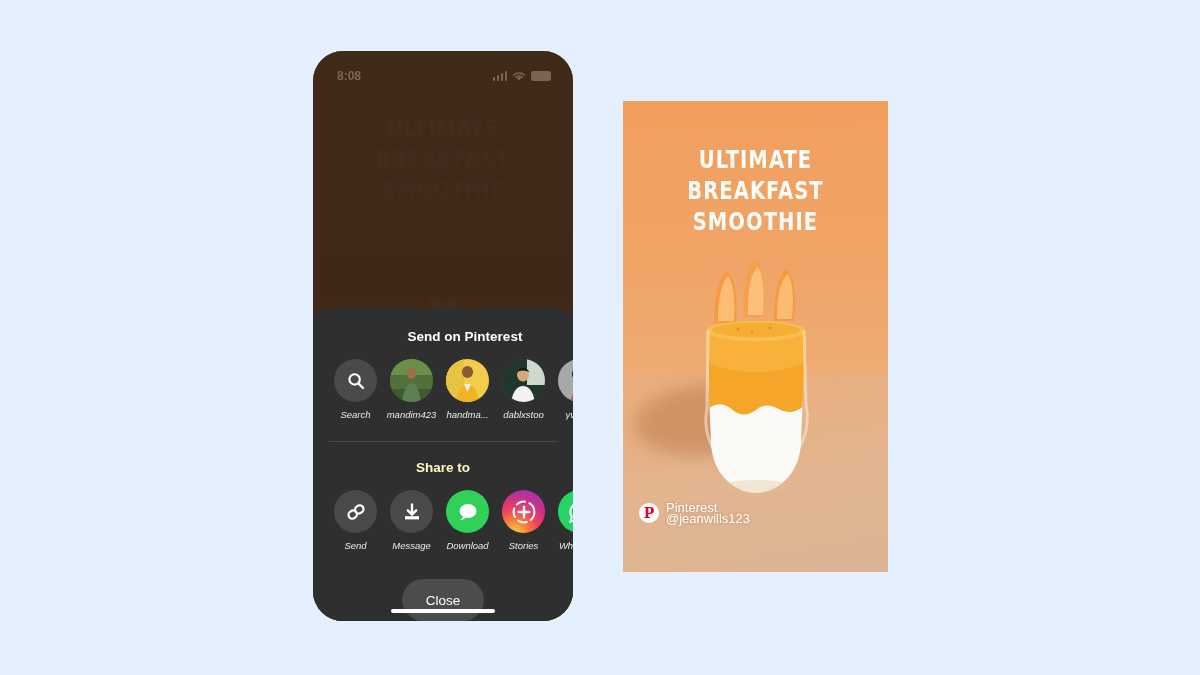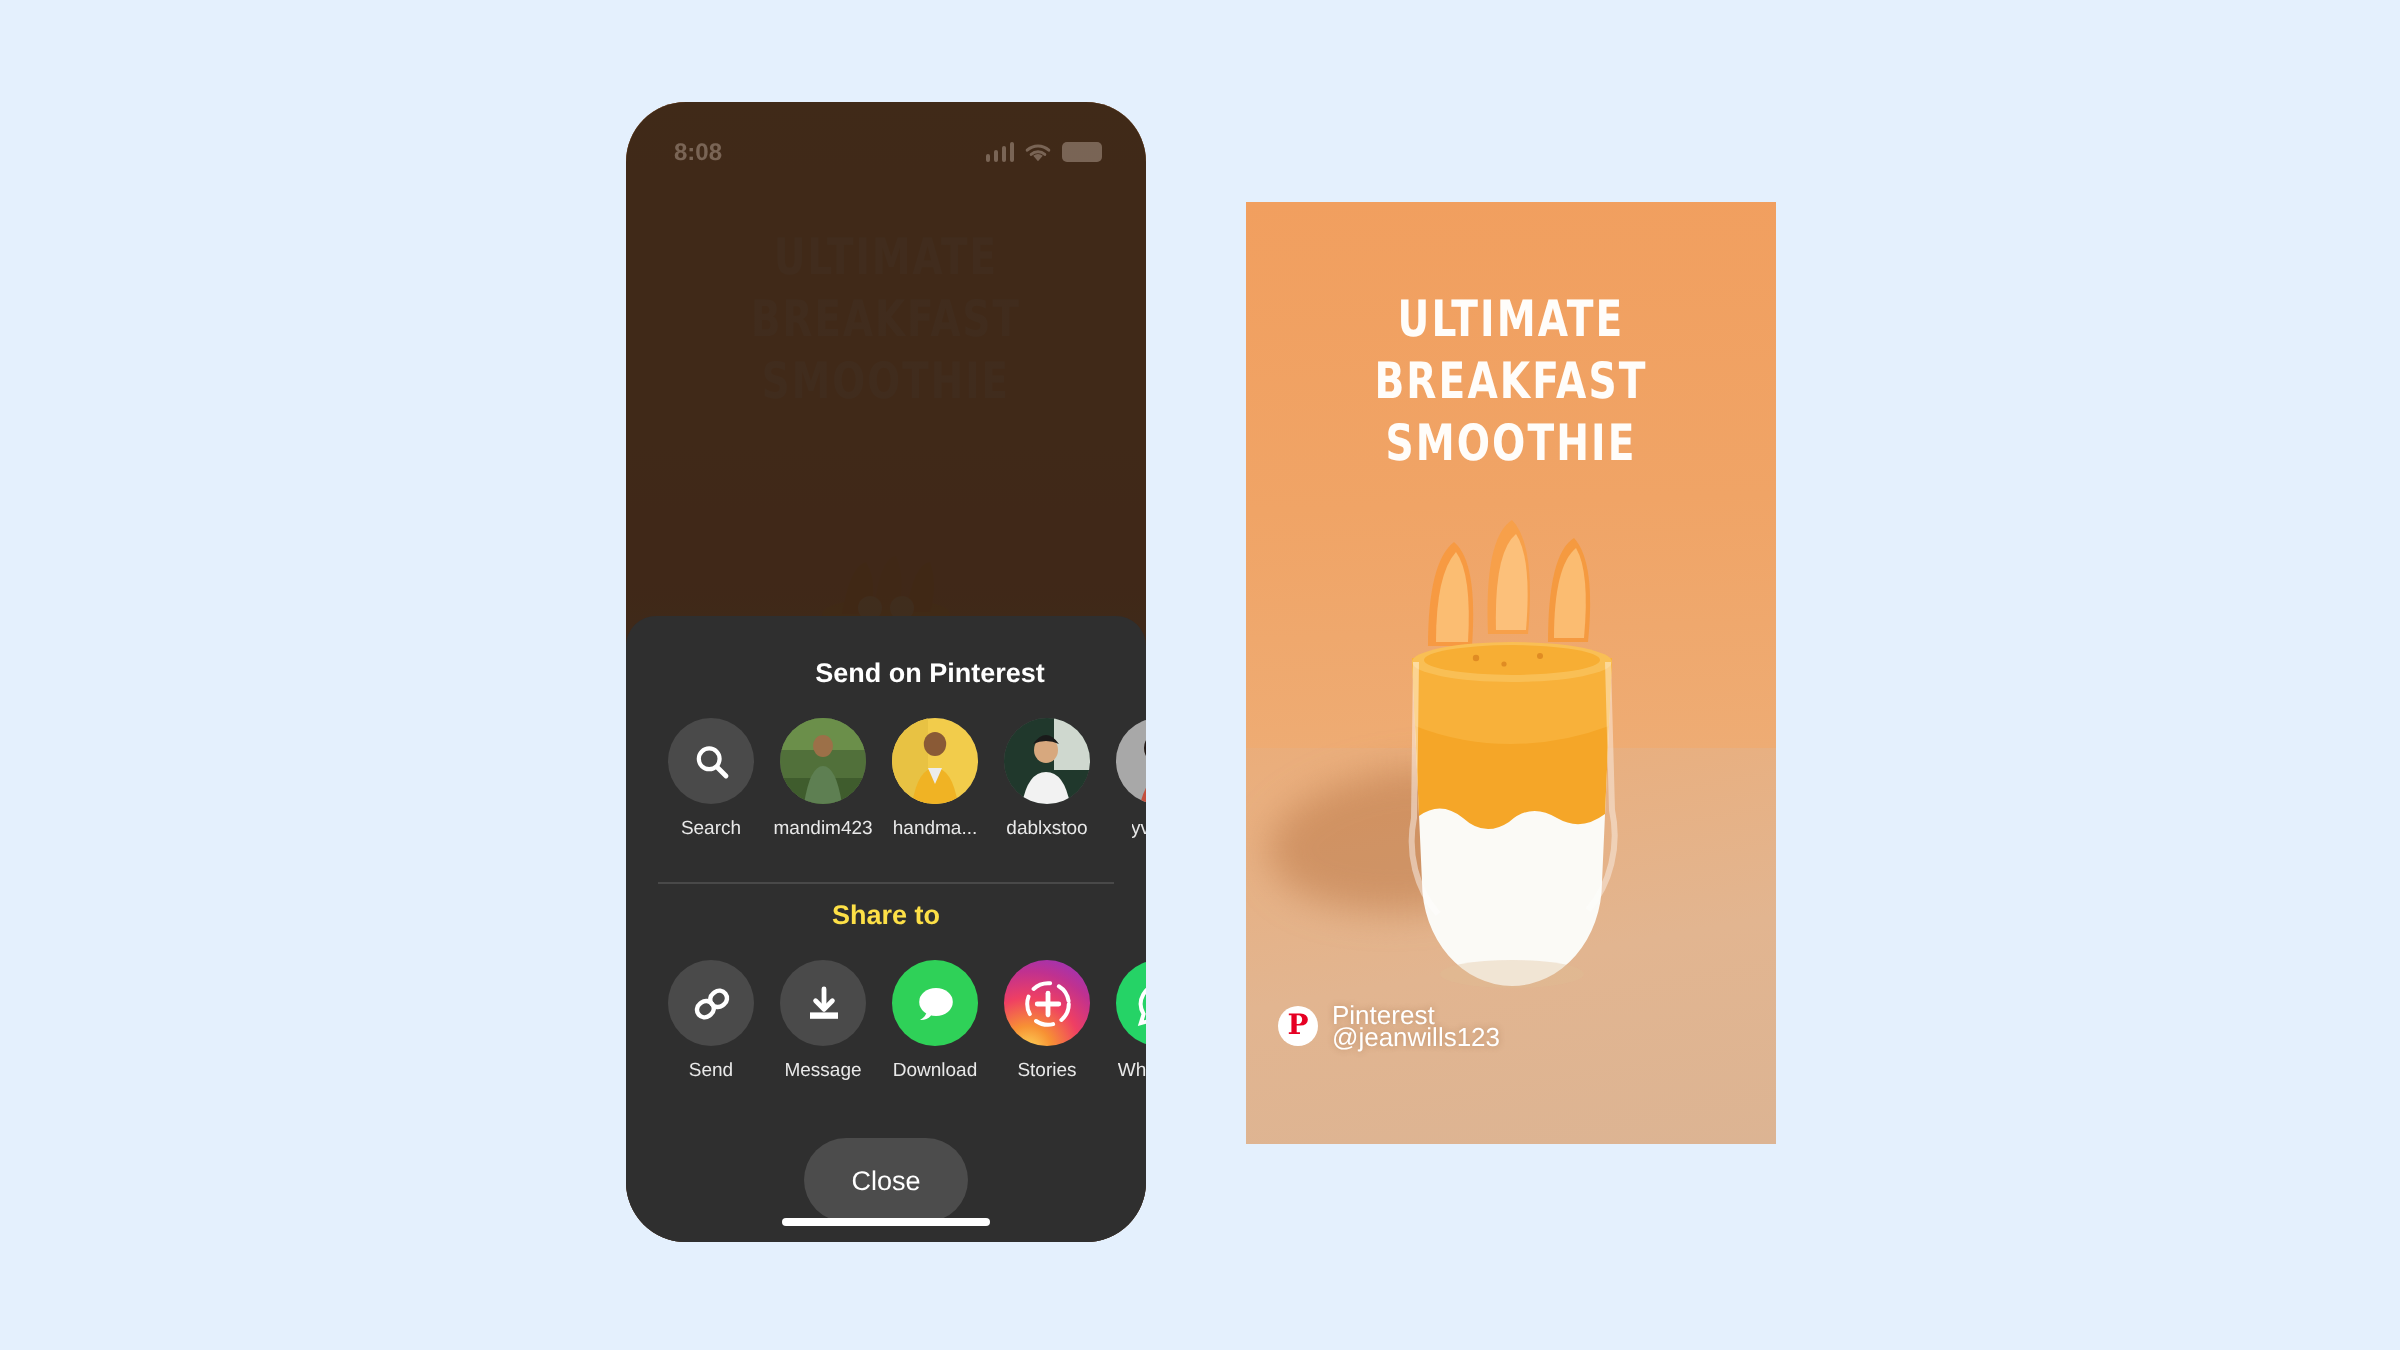--- a/index.html
+++ b/index.html
@@ -134,20 +134,21 @@
   }
   .cell-label {
     margin-top: 7px;
     color: #e9e9e9;
     font-size: 9.5px;
     white-space: nowrap;
     max-width: 50px;
     overflow: hidden;
     text-overflow: ellipsis;
     text-align: center;
+    font-style: italic;
   }
   .avatar {
     width: 43px; height: 43px;
     border-radius: 50%;
     overflow: hidden;
     position: relative;
     background: #555;
   }
   .circle-btn {
     width: 43px; height: 43px;
@@ -157,24 +158,24 @@
     align-items: center;
     justify-content: center;
   }
   .divider {
     height: 1px;
     background: #494949;
     margin: 21px 16px 0 16px;
   }
   .sheet-title2 {
     text-align: center;
-    color: #fde047;
+    color: #fef9c3;
     font-size: 13.5px;
     font-weight: 700;
-    margin-top: 8px;
+    margin-top: 18px;
   }
   .close-wrap {
     display: flex;
     justify-content: center;
     margin-top: 28px;
   }
   .close-btn {
     background: #4c4c4c;
     color: #fff;
     border: none;

